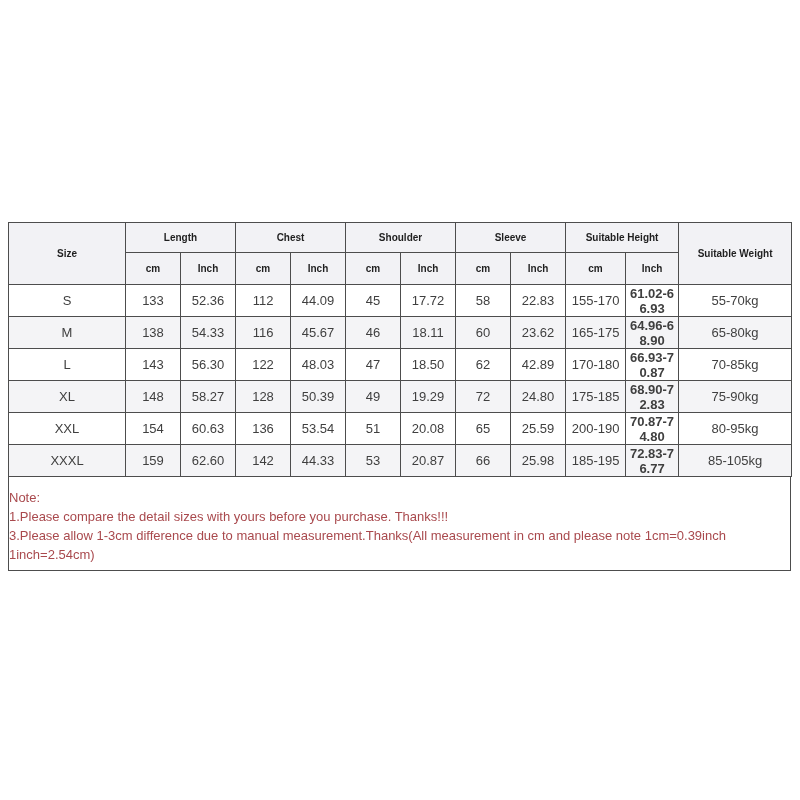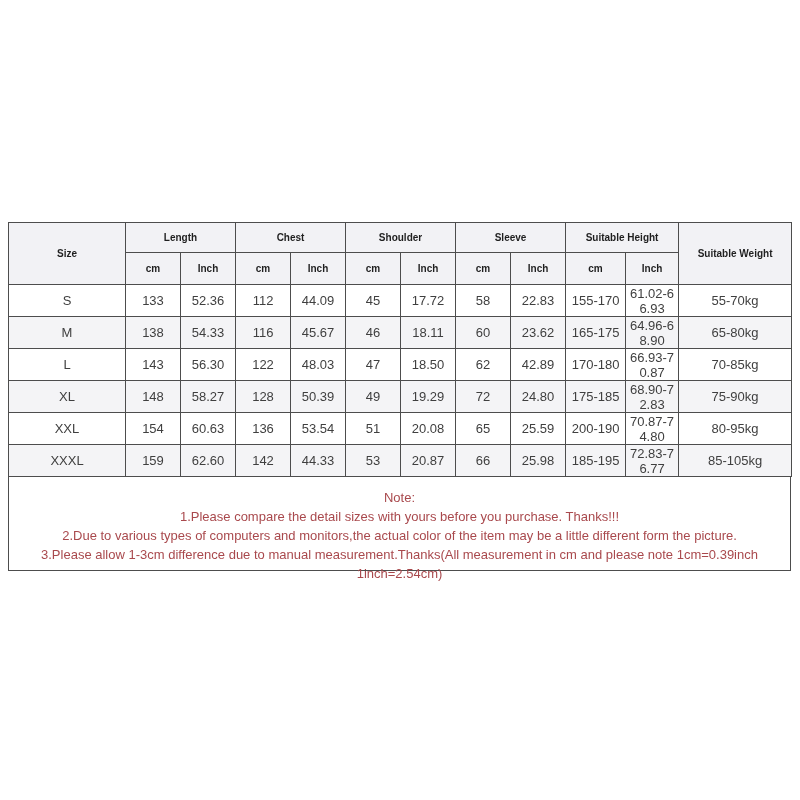--- a/index.html
+++ b/index.html
@@ -43,27 +43,26 @@
   thead tr.group-row th{height:29px;}
   thead tr.sub-row th{height:31px;}
   tbody tr{height:32px;}
   tbody td{
     font-size:13px;
     color:var(--text);
     background:#ffffff;
     line-height:15px;
   }
   tbody tr:nth-child(even) td{background:var(--stripe-bg);}
-  td.break{word-break:break-all;}
+  td.break{word-break:break-all;font-weight:bold;}
   .note-box{
     border:1px solid var(--border);
     border-top:none;
     height:94px;
     box-sizing:border-box;
-    text-align:center;
     color:var(--note-text);
     font-size:13px;
     line-height:19px;
     padding-top:11px;
   }
 </style>
 </head>
 <body>
 
 <div class="canvas">
@@ -191,18 +190,17 @@
             <td>185-195</td>
             <td class="break">72.83-76.77</td>
             <td>85-105kg</td>
           </tr>
         </tbody>
     </table>
 
     <div class="note-box">
       <div>Note:</div>
       <div>1.Please compare the detail sizes with yours before you purchase. Thanks!!!</div>
-      <div>2.Due to various types of computers and monitors,the actual color of the item may be a little different form the picture.</div>
       <div>3.Please allow 1-3cm difference due to manual measurement.Thanks(All measurement in cm and please note 1cm=0.39inch 1inch=2.54cm)</div>
     </div>
 
   </div>
 </div>
 
 </body></html>

